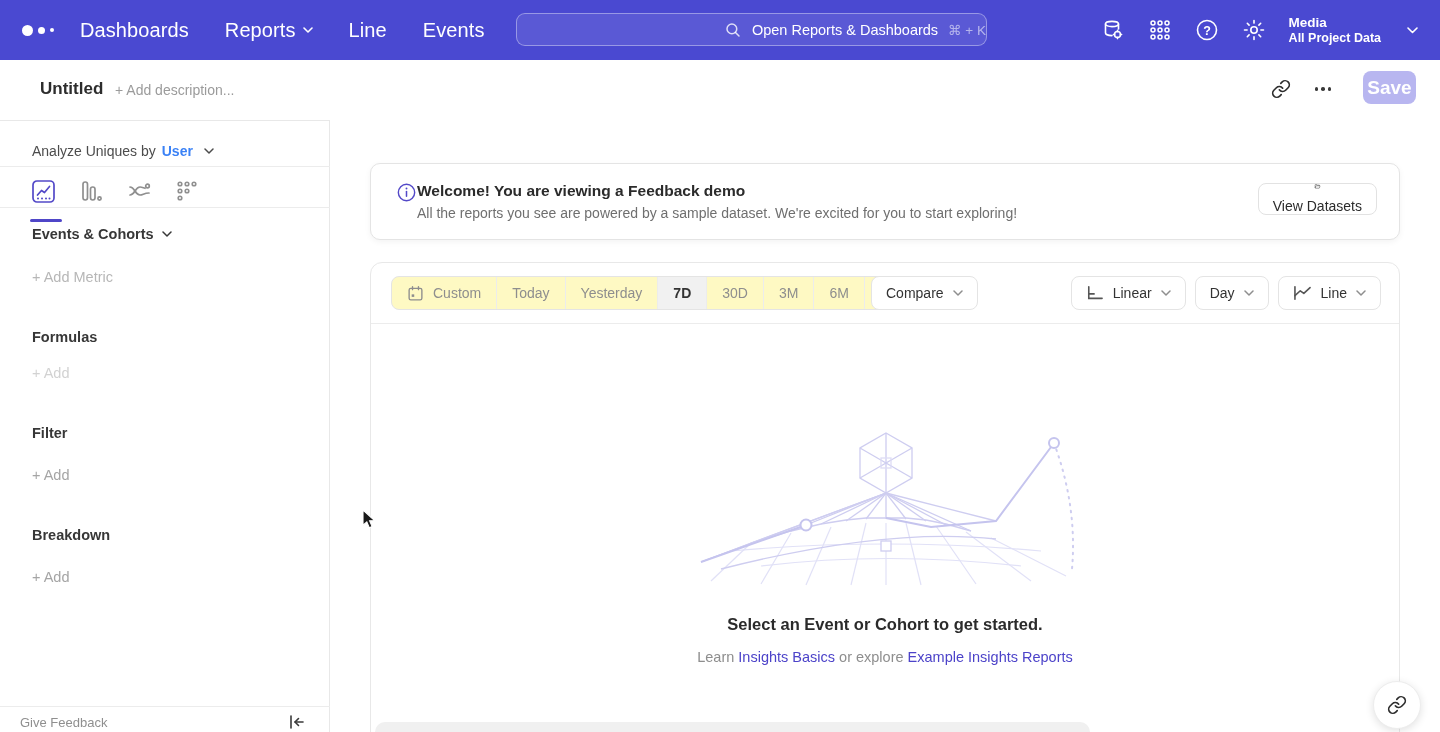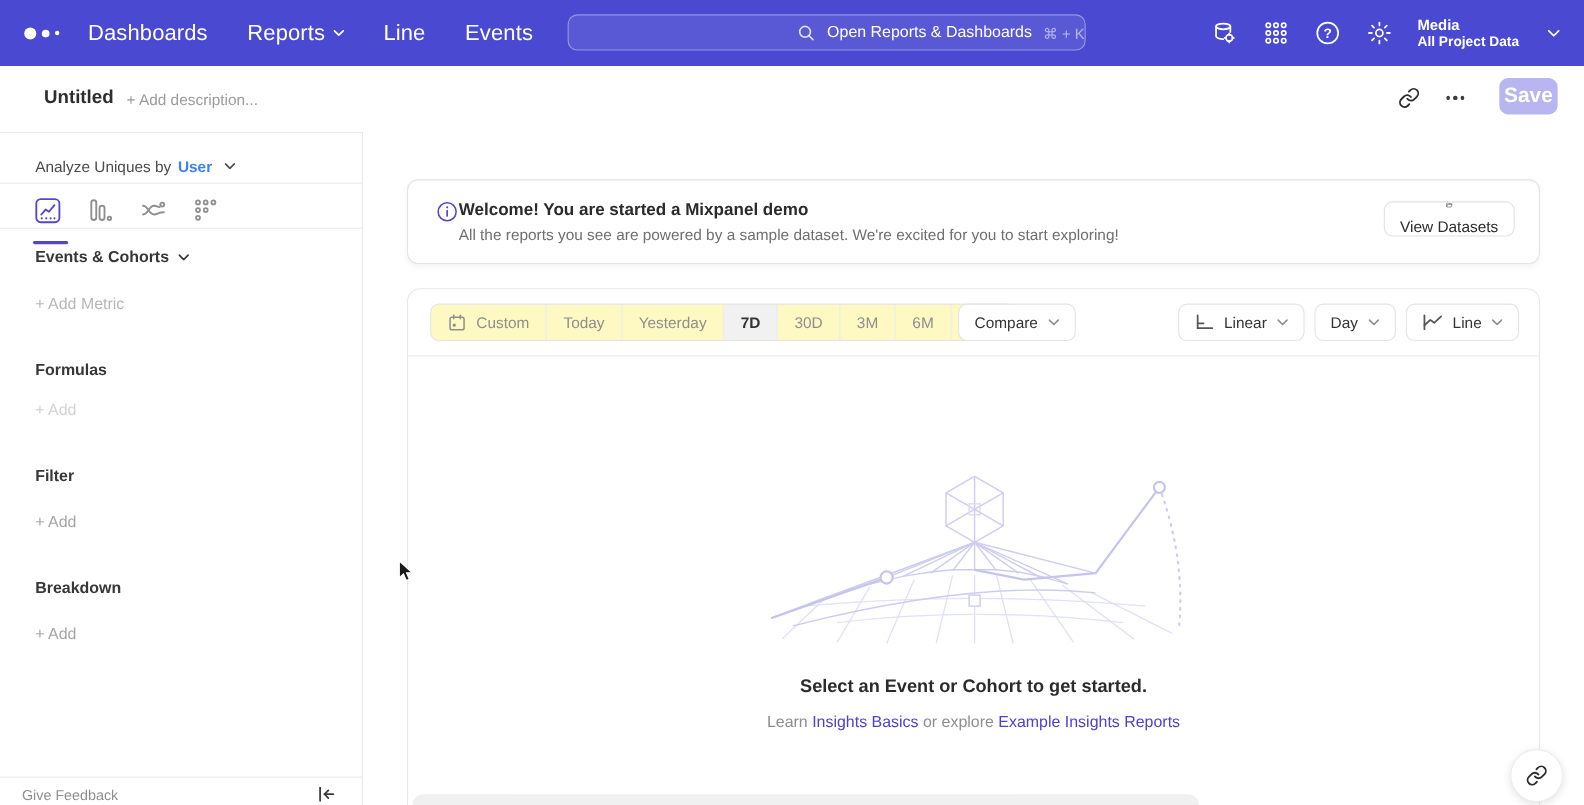--- a/index.html
+++ b/index.html
@@ -289,21 +289,21 @@
   </aside>
 
   <section class="banner">
     <span class="banner-icon">
       <svg width="19" height="19" viewBox="0 0 20 20">
         <circle cx="10" cy="10" r="8.6" fill="none" stroke="currentColor" stroke-width="1.5"></circle>
         <line x1="10" y1="9" x2="10" y2="14" stroke="currentColor" stroke-width="1.6" stroke-linecap="round"></line>
         <circle cx="10" cy="5.8" r="1" fill="currentColor"></circle>
       </svg>
     </span>
-    <div class="banner-title">Welcome! You are started a Mixpanel demo</div>
+    <div class="banner-title">Welcome! You are viewing a Feedback demo</div>
     <div class="banner-sub">All the reports you see are powered by a sample dataset. We're excited for you to start exploring!</div>
     <button class="view-datasets">
       <svg width="19" height="17" viewBox="0 0 22 19" fill="none" stroke="#2b2b2b" stroke-width="1.7" stroke-linejoin="round">
         <path d="M2 15V3.5A1.5 1.5 0 0 1 3.5 2h4.6l2 2.3h7.4A1.5 1.5 0 0 1 19 5.8V7"></path>
         <path d="M2 15l2.6-7.2A1.5 1.5 0 0 1 6 6.8h13.5a1 1 0 0 1 .95 1.32L18.2 15a1.5 1.5 0 0 1-1.42 1H3.5A1.5 1.5 0 0 1 2 15z"></path>
       </svg>
       <span>View Datasets</span>
     </button>
   </section>
 

